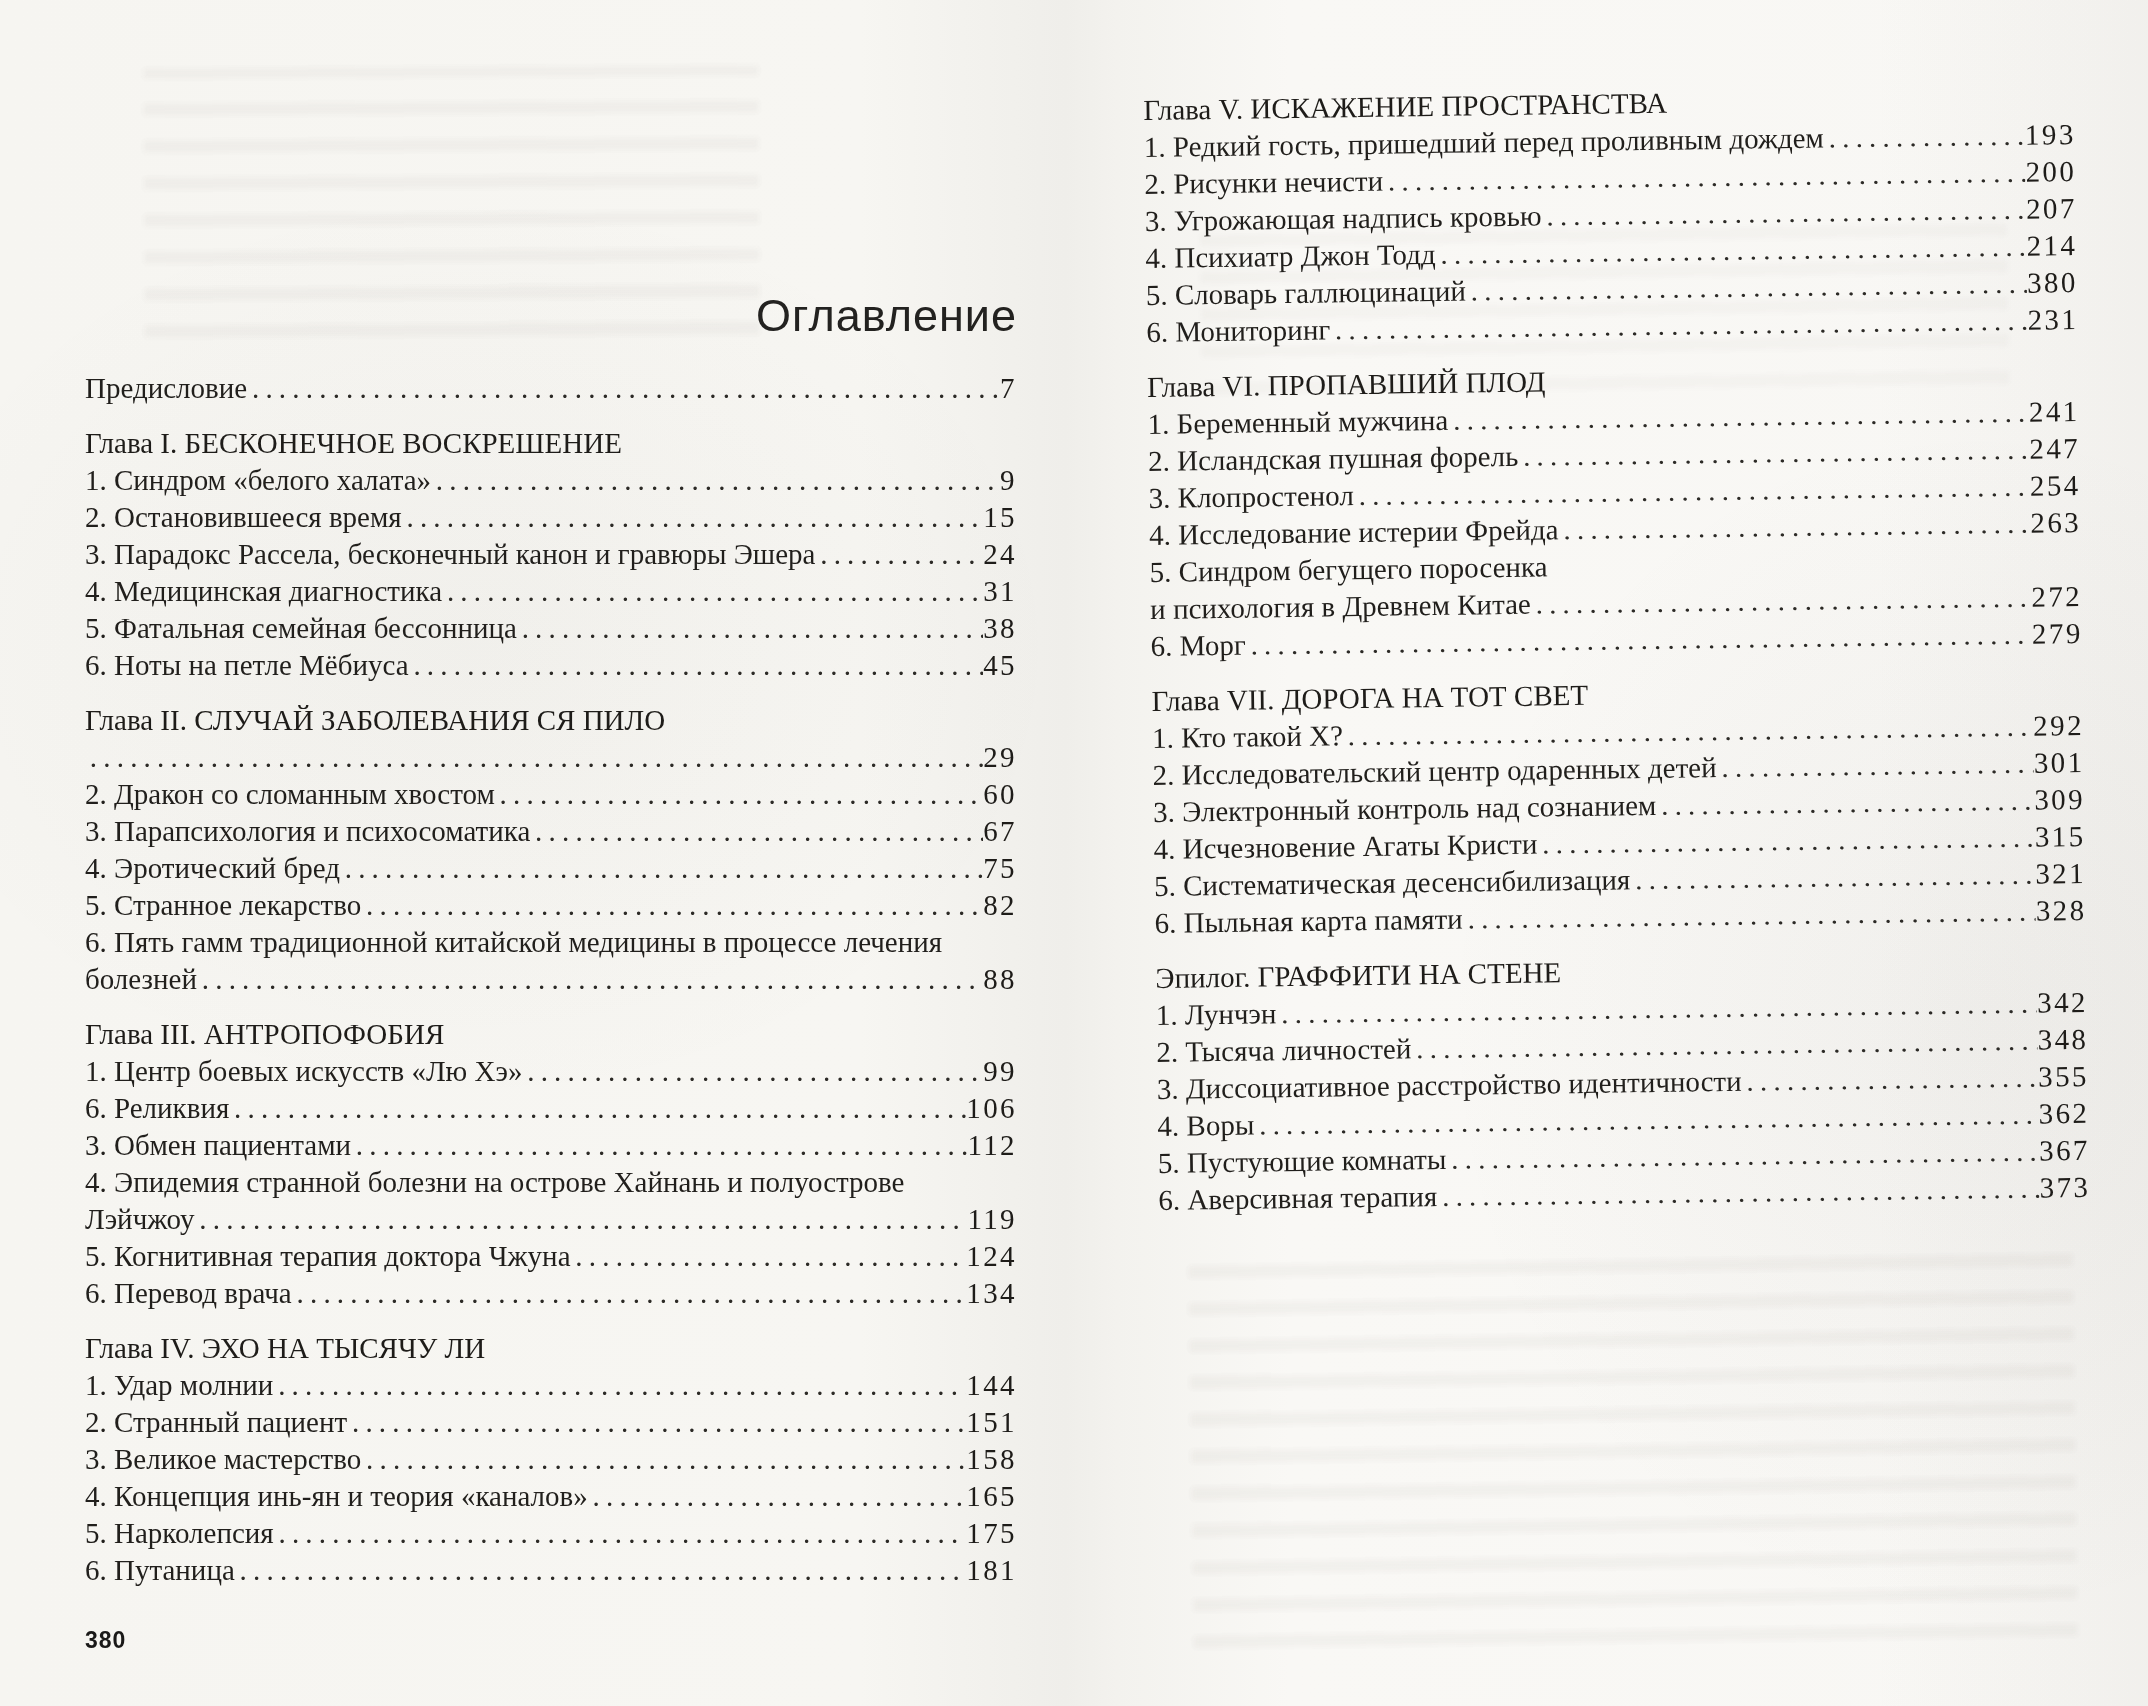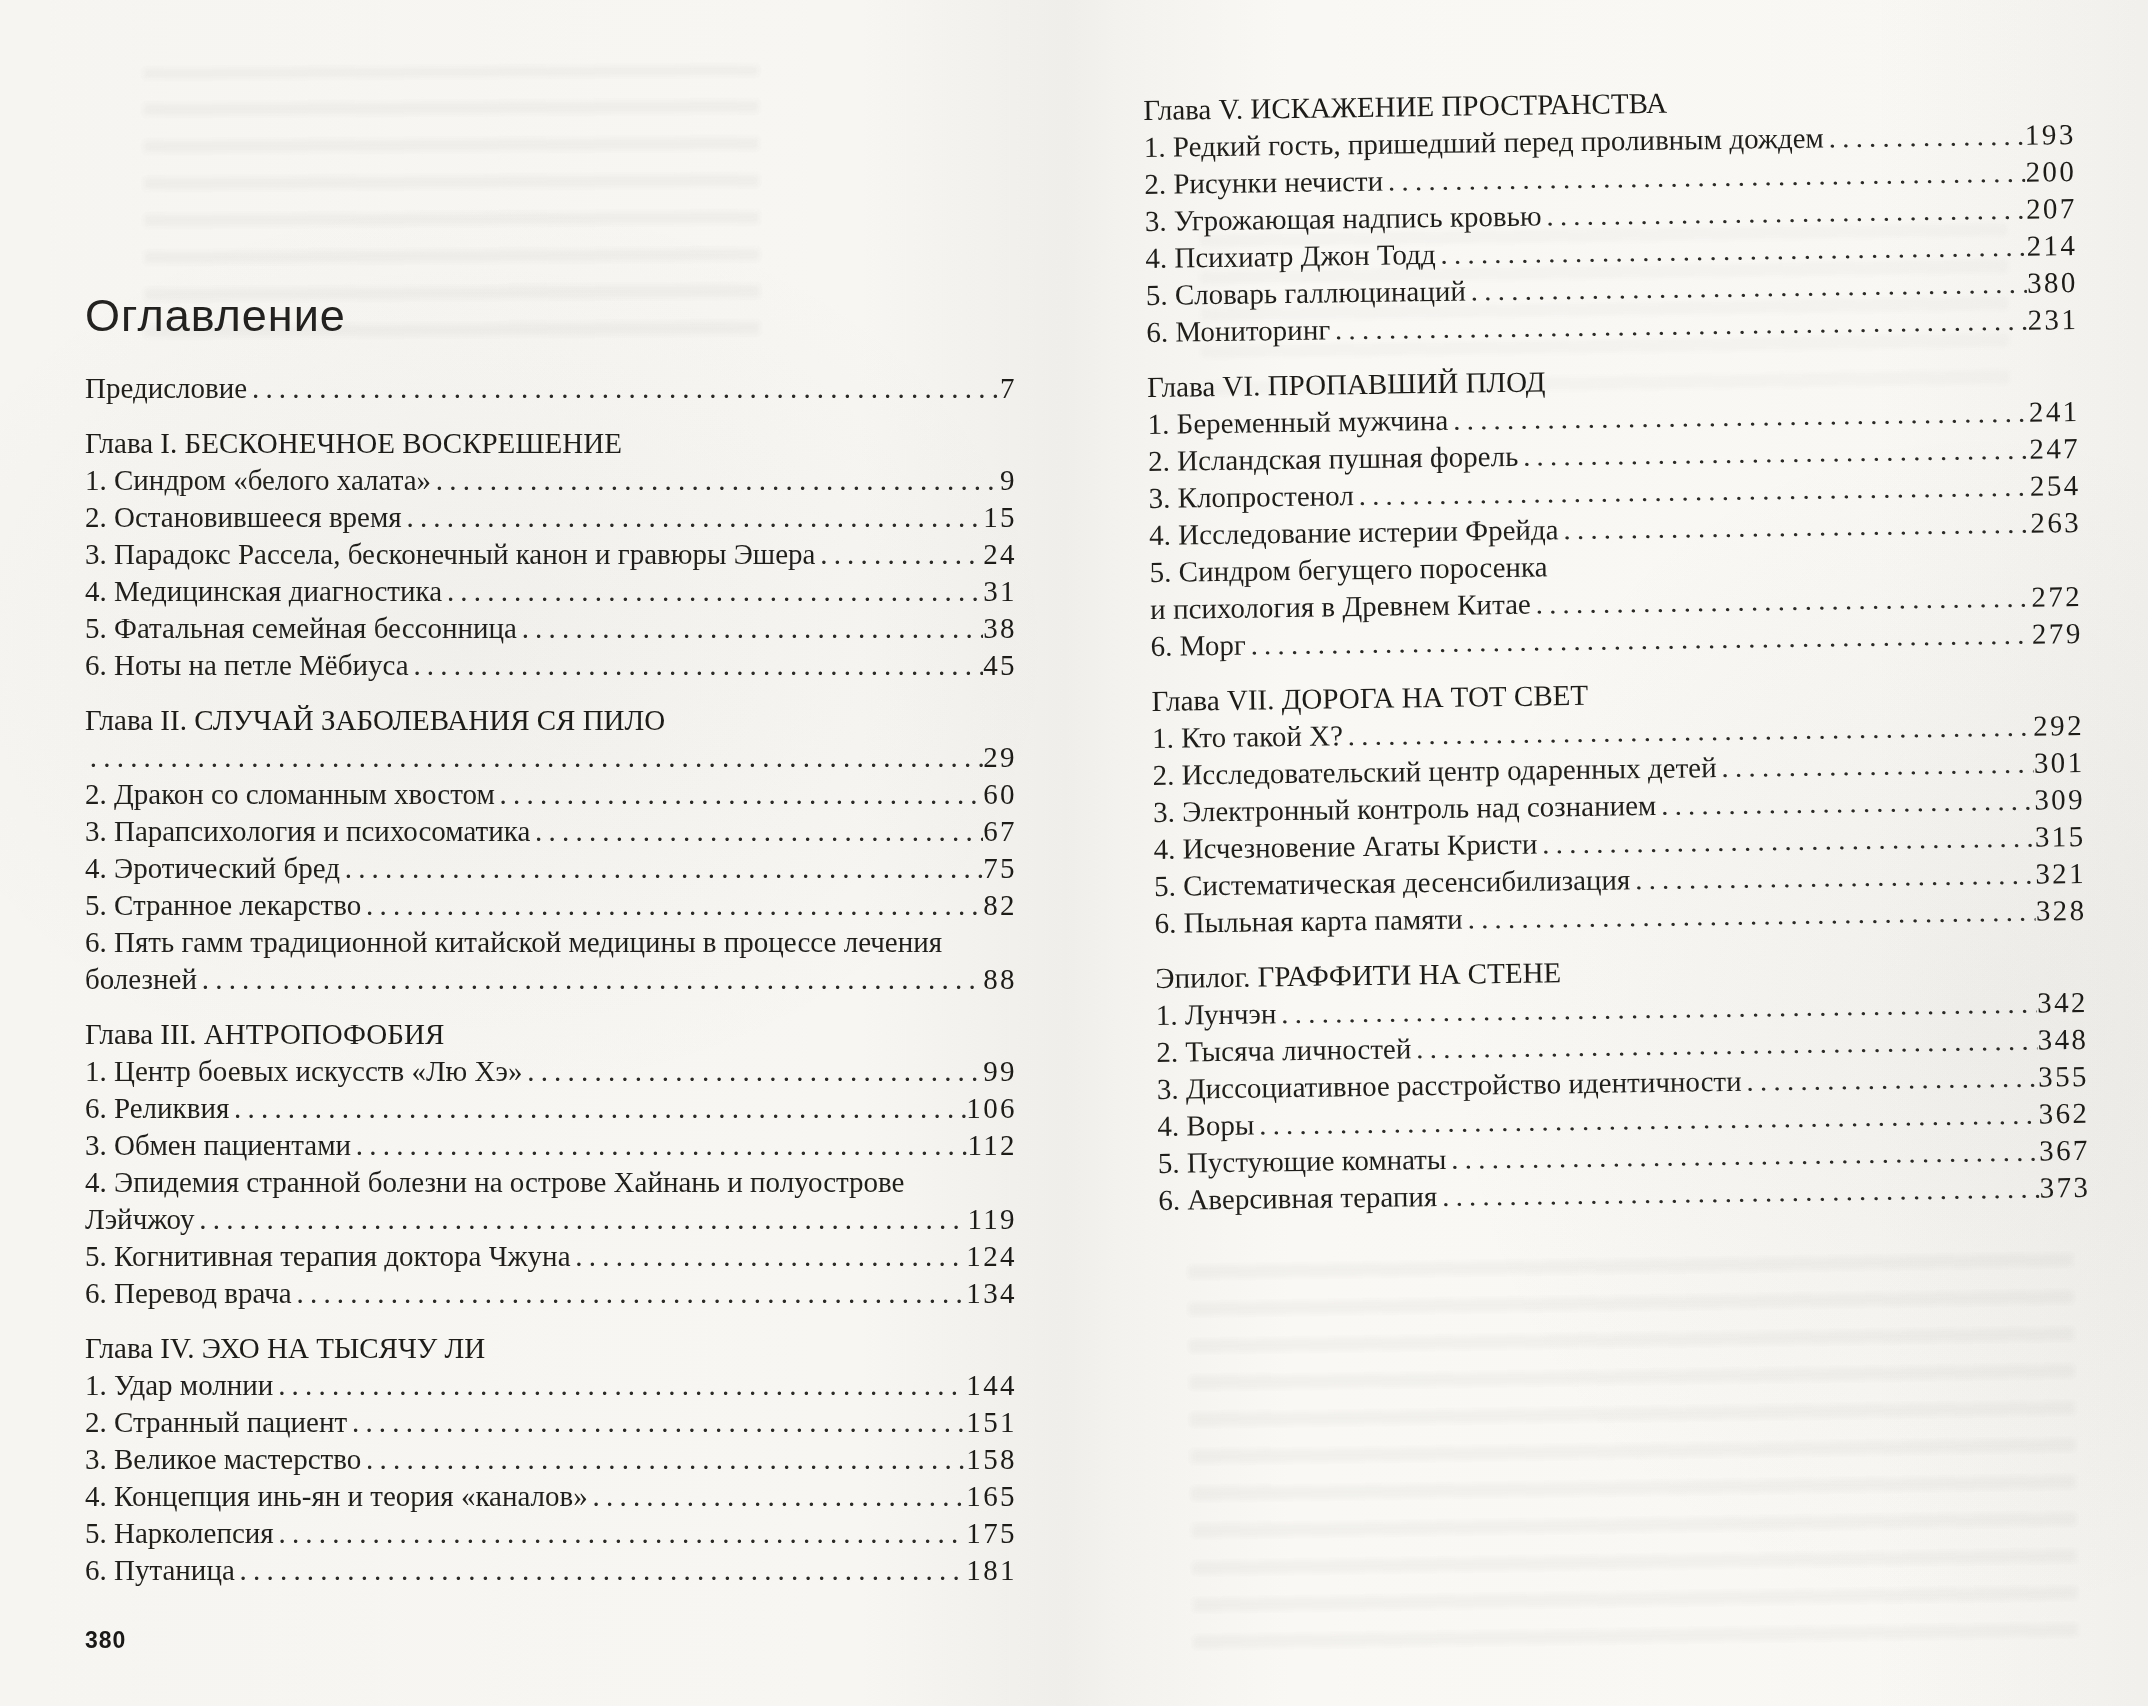--- a/index.html
+++ b/index.html
@@ -42,21 +42,21 @@
   .page-left  { left: 85px;  top: 0;    width: 932px; }
   .page-right { left: 1143px; top: 92px; width: 932px;
                 transform: rotate(-0.8deg); transform-origin: 0 0; }
 
   .toc-title {
     margin: 290px 0 0 0;
     font-family: "Liberation Sans", sans-serif;
     font-weight: 400;
     font-size: 45px;
     line-height: 52px;
-    text-align: left;
+    text-align: right;
     letter-spacing: 1px;
     color: #232220;
   }
   .toc { margin-top: 28px; }
   .page-right .toc { margin-top: 0; }
 
   .toc-section { margin-top: 18px; }
   .toc-section:first-child { margin-top: 0; }
 
   .toc-heading {

